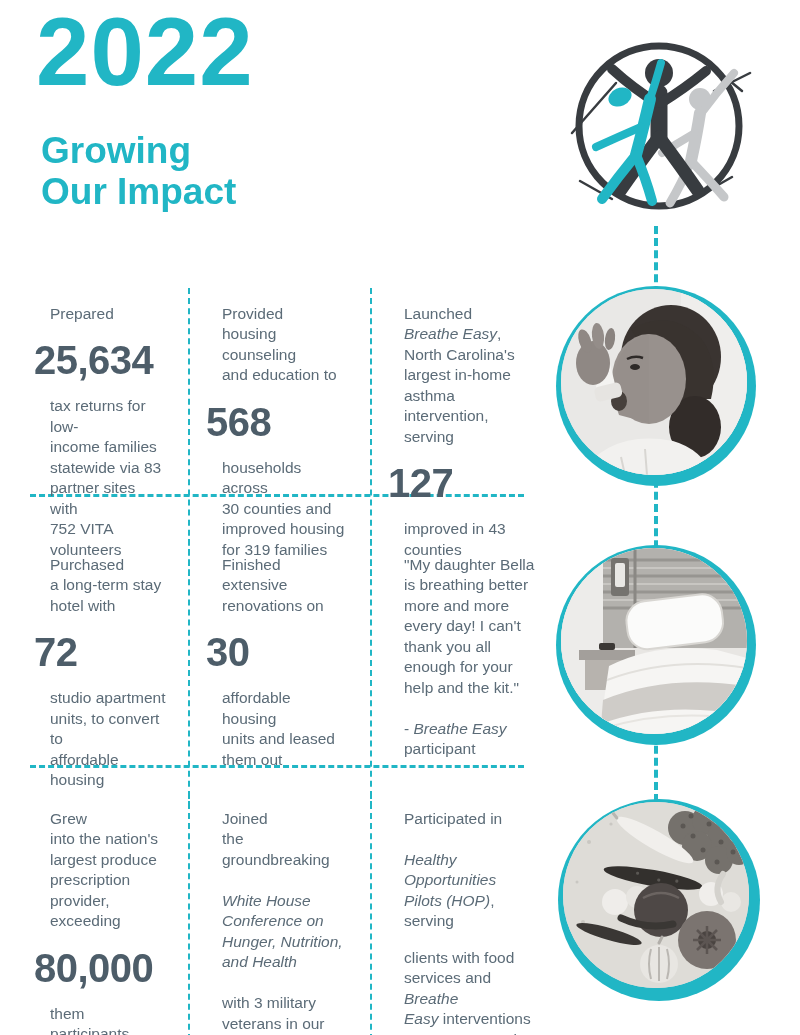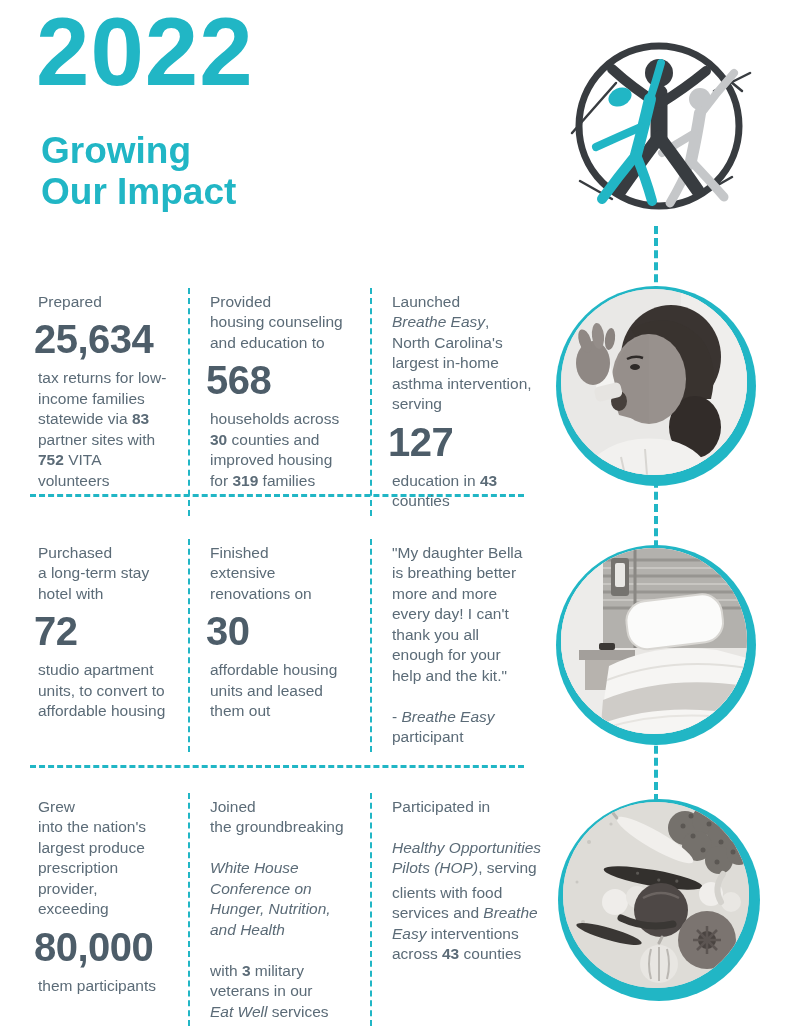--- a/index.html
+++ b/index.html
@@ -36,29 +36,29 @@
   .row{
     position:absolute;left:34px;width:526px;
     display:grid;grid-template-columns:154px 182px 190px;
   }
   #row1{top:288px}
   #row2{top:539px}
   #row3{top:793px}
   .cell{padding-right:6px;}
   .cell + .cell{border-left:2px dashed var(--teal);padding-left:16px;}
   p.lead{
-    margin:4px;font-size:15.5px;line-height:1.32;color:var(--ink);
+    margin:16px;font-size:15.5px;line-height:1.32;color:var(--ink);
     white-space:pre-line;
   }
   p.big{
     margin:7px 0 9px 0;font-size:40px;font-weight:800;color:var(--num);
     letter-spacing:-0.5px;line-height:1;
   }
   .sm{font-size:14.5px;}
-  .b{font-weight:700;}
+  .b{font-weight:400;}
   .i{font-style:italic;font-weight:400;}
   .photo{position:absolute;border-radius:50%;background:var(--teal);z-index:2;}
   #photo1{left:556px;top:286px;width:200px;height:200px;}
   #photo2{left:556px;top:545px;width:200px;height:200px;}
   #photo3{left:558px;top:799px;width:202px;height:202px;}
   .pic{
     position:absolute;left:5px;top:3px;width:186px;height:186px;
     border-radius:50%;overflow:hidden;background:#e8e7e5;
   }
   .pic svg{display:block;width:100%;height:100%;}
@@ -138,21 +138,21 @@
 for </span><span class="b">319</span><span> families</span></p>
     </div>
     <div class="cell">
       <p class="lead"><span>Launched
 </span><span class="b i">Breathe Easy</span><span>,
 North Carolina's
 largest in-home
 asthma intervention,
 serving</span></p>
       <p class="big">127</p>
-      <p class="lead"><span>education in </span><span class="b">43</span><span>
+      <p class="lead"><span>improved in </span><span class="b">43</span><span>
 counties</span></p>
     </div>
   </div>
 
   <div class="row" id="row2">
     <div class="cell">
       <p class="lead"><span>Purchased
 a long-term stay
 hotel with</span></p>
       <p class="big">72</p>

